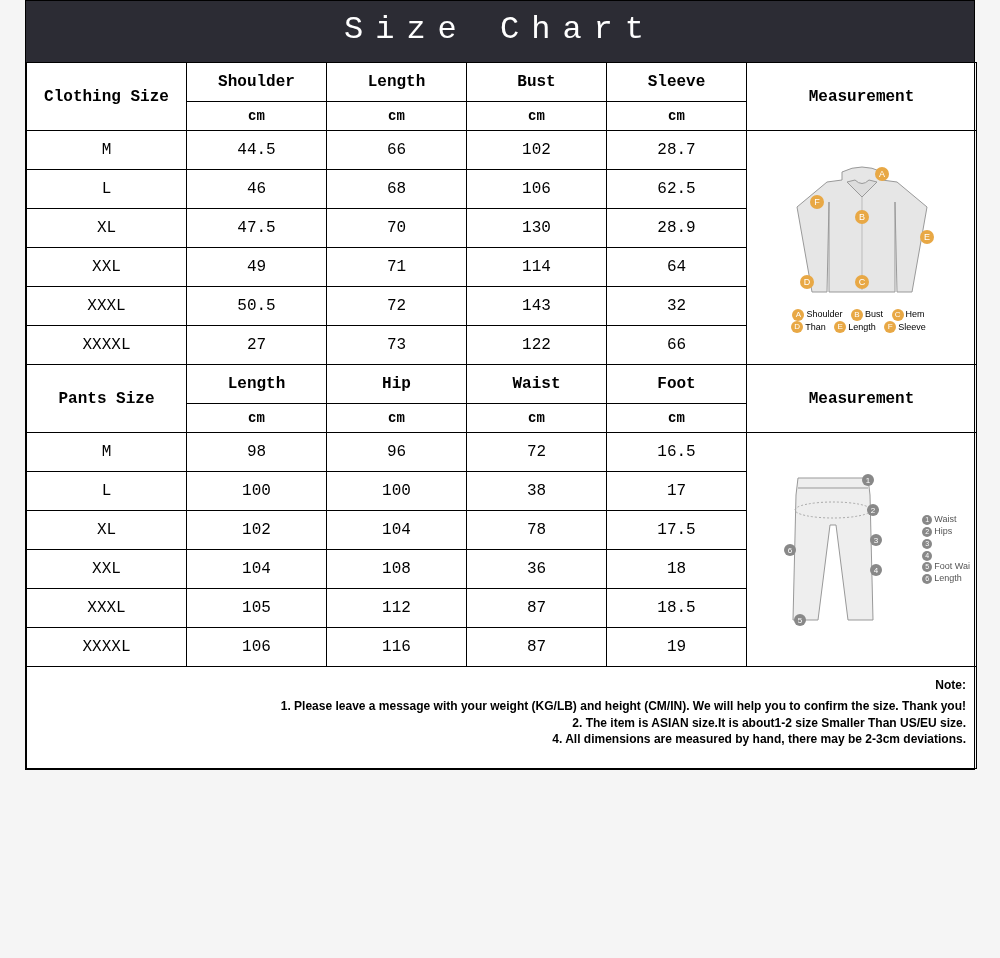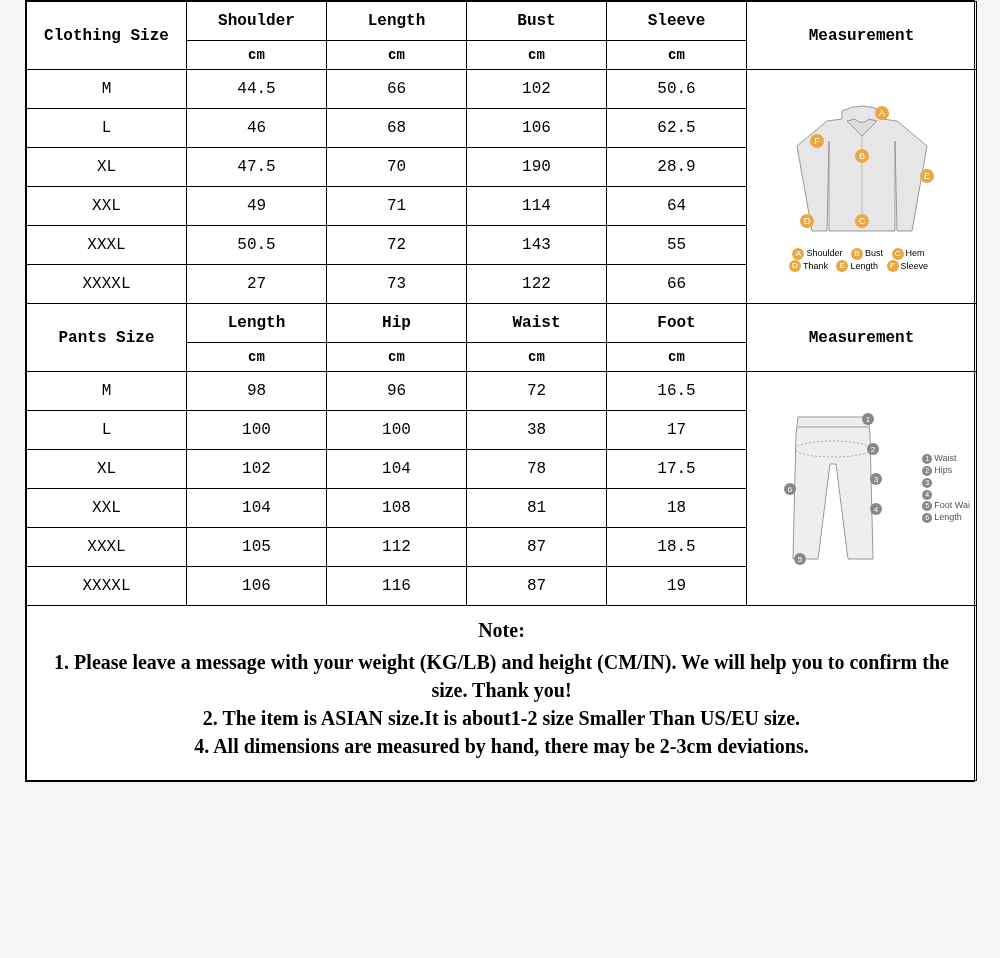--- a/index.html
+++ b/index.html
@@ -53,24 +53,24 @@
     padding: 6px 2px;
     text-align: center;
   }
   .meas-cell {
     padding: 6px;
     font-family: Arial, sans-serif;
     font-size: 10px;
     text-align: center;
   }
   .note {
-    font-family: Liberation Serif, serif;
-    font-size: 20px;
+    font-family: Liberation Sans, sans-serif;
+    font-size: 12px;
     padding: 10px 10px 20px 10px;
-    text-align: center;
+    text-align: right;
     color: #000;
     line-height: 1.4;
     font-weight: bold;
   }
   .note-title {
     font-weight: bold;
     display: block;
     margin-bottom: 4px;
   }
   
@@ -111,20 +111,21 @@
     line-height: 10px;
     text-align: center;
     margin-right: 2px;
   }
   .diag-wrap { display: flex; align-items: center; justify-content: center; gap: 6px; }
 </style>
 </head>
 <body>
 
 <div class="chart">
+  <div class="title">Size Chart</div>
 
   <table>
     <colgroup>
       <col style="width:160px">
       <col style="width:140px">
       <col style="width:140px">
       <col style="width:140px">
       <col style="width:140px">
       <col style="width:230px">
     </colgroup>
@@ -143,21 +144,21 @@
       <td class="unit">cm</td>
       <td class="unit">cm</td>
       <td class="unit">cm</td>
     </tr>
 
     <tr>
       <td class="rowlabel">M</td>
       <td>44.5</td>
       <td>66</td>
       <td>102</td>
-      <td>50.6</td>
+      <td>28.7</td>
       <td rowspan="6" class="meas-cell">
         <svg class="shirt-svg" width="150" height="140" viewBox="0 0 150 140">
           <g fill="#e6e6e6" stroke="#999" stroke-width="1">
             <path d="M55 18 L55 10 Q75 0 95 10 L95 18 L110 20 L140 45 L125 130 L110 130 L108 40 L108 130 L42 130 L42 40 L40 130 L25 130 L10 45 L40 20 Z"></path>
             <path d="M60 20 L75 35 L90 20 L82 18 Q75 25 68 18 Z" fill="#ddd"></path>
             <line x1="75" y1="35" x2="75" y2="128" stroke="#bbb"></line>
           </g>
           <g font-size="9" font-family="Arial" fill="#fff">
             <circle cx="95" cy="12" r="7" fill="#e8a845"></circle>
                 <text x="95" y="15" text-anchor="middle">A</text>
@@ -171,53 +172,53 @@
                 <text x="140" y="78" text-anchor="middle">E</text>
             <circle cx="30" cy="40" r="7" fill="#e8a845"></circle>
                 <text x="30" y="43" text-anchor="middle">F</text>
           </g>
         </svg>
         <div class="legend-row">
           <span class="item"><span class="dot">A</span><span>Shoulder</span></span>
           <span class="item"><span class="dot">B</span><span>Bust</span></span>
           <span class="item"><span class="dot">C</span><span>Hem</span></span>
           <br>
-          <span class="item"><span class="dot">D</span><span>Thank</span></span>
+          <span class="item"><span class="dot">D</span><span>Than</span></span>
           <span class="item"><span class="dot">E</span><span>Length</span></span>
           <span class="item"><span class="dot">F</span><span>Sleeve</span></span>
         </div>
       </td>
     </tr>
     <tr>
       <td class="rowlabel">L</td>
       <td>46</td>
       <td>68</td>
       <td>106</td>
       <td>62.5</td>
     </tr>
     <tr>
       <td class="rowlabel">XL</td>
       <td>47.5</td>
       <td>70</td>
-      <td>190</td>
+      <td>130</td>
       <td>28.9</td>
     </tr>
     <tr>
       <td class="rowlabel">XXL</td>
       <td>49</td>
       <td>71</td>
       <td>114</td>
       <td>64</td>
     </tr>
     <tr>
       <td class="rowlabel">XXXL</td>
       <td>50.5</td>
       <td>72</td>
       <td>143</td>
-      <td>55</td>
+      <td>32</td>
     </tr>
     <tr>
       <td class="rowlabel">XXXXL</td>
       <td>27</td>
       <td>73</td>
       <td>122</td>
       <td>66</td>
     </tr>
 
     <tr>
@@ -286,21 +287,21 @@
       <td class="rowlabel">XL</td>
       <td>102</td>
       <td>104</td>
       <td>78</td>
       <td>17.5</td>
     </tr>
     <tr>
       <td class="rowlabel">XXL</td>
       <td>104</td>
       <td>108</td>
-      <td>81</td>
+      <td>36</td>
       <td>18</td>
     </tr>
     <tr>
       <td class="rowlabel">XXXL</td>
       <td>105</td>
       <td>112</td>
       <td>87</td>
       <td>18.5</td>
     </tr>
     <tr>

